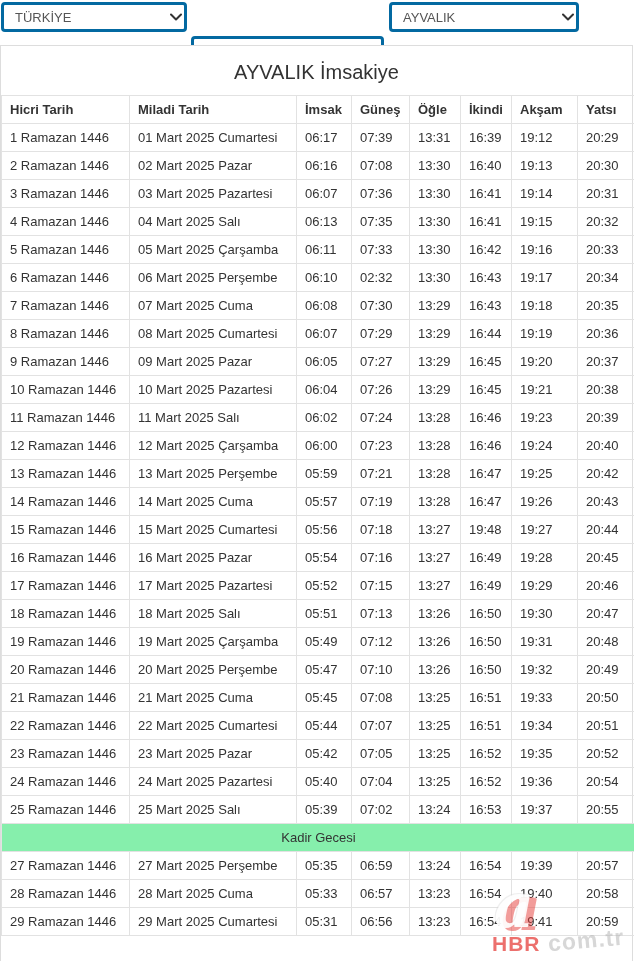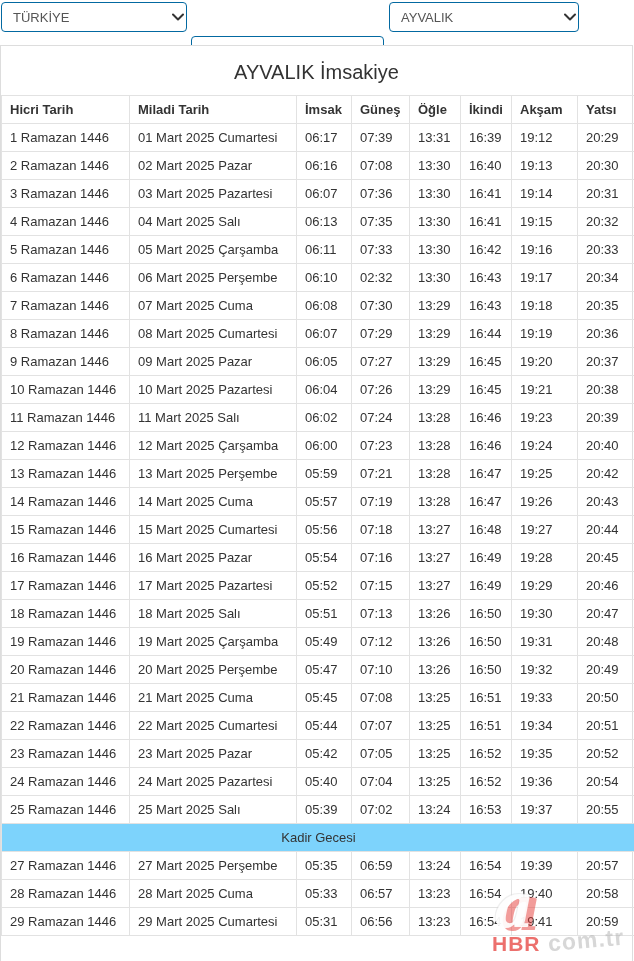--- a/index.html
+++ b/index.html
@@ -12,21 +12,21 @@
     color: #333;
   }
   
   .selects-row {
     position: absolute;
     top: 2px; left: 1px;
     display: flex;
   }
   .select-box {
     height: 30px;
-    border: 1px solid #0369a1;
+    border: 3px solid #0369a1;
     border-radius: 4px;
     background: #fff;
     display: flex;
     align-items: center;
     justify-content: space-between;
     padding: 0 2px 0 11px;
     font-size: 13px;
     color: #555;
     cursor: pointer;
   }
@@ -299,21 +299,21 @@
           <td>16:47</td>
           <td>19:26</td>
           <td>20:43</td>
         </tr>
         <tr>
           <td>15 Ramazan 1446</td>
           <td>15 Mart 2025 Cumartesi</td>
           <td>05:56</td>
           <td>07:18</td>
           <td>13:27</td>
-          <td>16:48</td>
+          <td>19:48</td>
           <td>19:27</td>
           <td>20:44</td>
         </tr>
         <tr>
           <td>16 Ramazan 1446</td>
           <td>16 Mart 2025 Pazar</td>
           <td>05:54</td>
           <td>07:16</td>
           <td>13:27</td>
           <td>16:49</td>
@@ -404,21 +404,21 @@
           <td>25 Ramazan 1446</td>
           <td>25 Mart 2025 Salı</td>
           <td>05:39</td>
           <td>07:02</td>
           <td>13:24</td>
           <td>16:53</td>
           <td>19:37</td>
           <td>20:55</td>
         </tr>
         <tr>
-          <td colspan="8" class="kadir" style="background: #7dd3fc;">Kadir Gecesi</td>
+          <td colspan="8" class="kadir" style="background: #86efac;">Kadir Gecesi</td>
         </tr>
         <tr>
           <td>27 Ramazan 1446</td>
           <td>27 Mart 2025 Perşembe</td>
           <td>05:35</td>
           <td>06:59</td>
           <td>13:24</td>
           <td>16:54</td>
           <td>19:39</td>
           <td>20:57</td>

